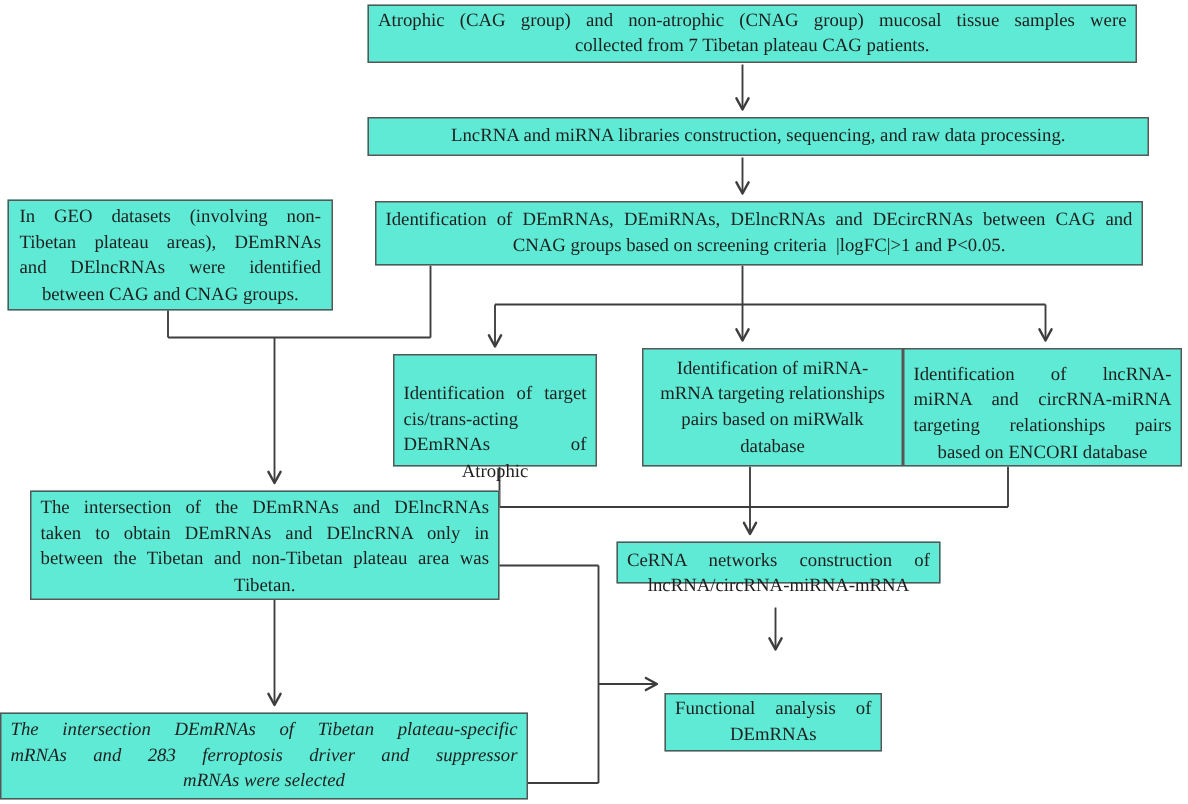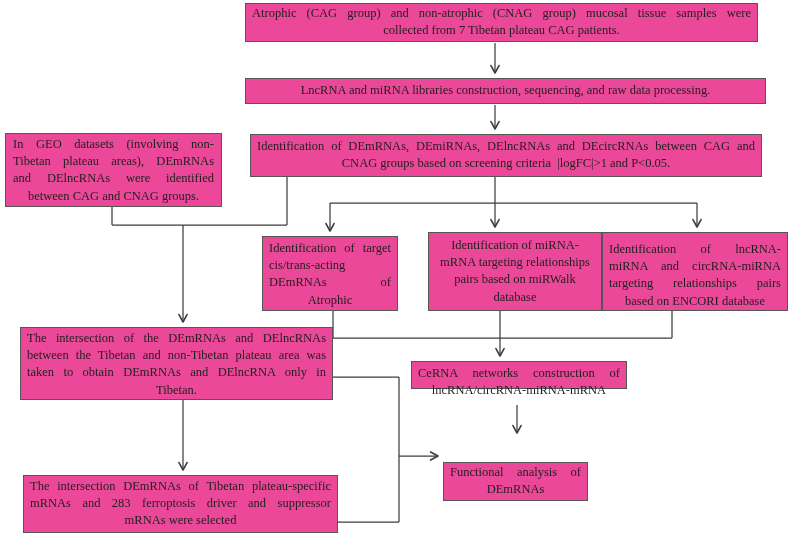--- a/index.html
+++ b/index.html
@@ -15,41 +15,41 @@
     width:792px;height:536px;
     background:var(--background,#fff);
     font-family:"Liberation Serif","DejaVu Serif",serif;
     color:var(--text,#1f1f1f);
     overflow:hidden;
   }
   .wires{position:absolute;left:0;top:0;}
   .box{
     position:absolute;
     box-sizing:border-box;
-    background:#ec4899;
+    background:#5eead4;
     border:1.4px solid var(--box-border,#565656);
     padding:2px 6px;
     font-size:12.5px;
     line-height:17.2px;
     color:var(--text,#1f1f1f);
   }
   .box .ln{white-space:pre-wrap;text-align:center;}
   .box.j .jl{text-align:justify;text-align-last:justify;}
   
   .b-samples      {left:245px;top:3px;  width:513px;height:39px;padding-top:1px;}
   .b-libraries    {left:245px;top:78px; width:521px;height:26px;padding-top:3px;}
   .b-identification{left:250px;top:134px;width:512px;height:43px;padding-top:3px;}
   .b-geo          {left:5px;  top:118px;width:217px;height:74px;padding:2px 7px;margin-top:15px;}
-  .b-cistrans     {left:262px;top:236px;width:136px;height:75px;padding-top:3px;}
+  .b-cistrans     {left:262px;top:236px;width:136px;height:75px;padding-top:17px;}
   .b-mirwalk      {left:418px;top:232px;width:174px;height:79px;padding-top:4px;margin-left:10px;}
   .b-encori       {left:602px;top:232px;width:186px;height:79px;padding-top:8px;}
   .b-tibetan      {left:20px; top:327px;width:313px;height:73px;}
   .b-cerna        {left:411px;top:361px;width:216px;height:28px;padding-top:3px;}
   .b-functional   {left:443px;top:462px;width:145px;height:39px;padding-top:1px;}
-  .b-ferroptosis  {left:23px; top:475px;width:315px;height:58px;}
+  .b-ferroptosis  {left:0; top:475px;width:352px;height:58px;font-style:italic;}
 </style>
 </head>
 <body>
 
 <div class="canvas">
 
   <svg class="wires" width="792" height="536" viewBox="0 0 792 536">
     <defs>
       <marker id="ah" viewBox="0 0 10 10" refX="8.2" refY="5" markerWidth="8.5" markerHeight="8.5" orient="auto">
         <path d="M1.2 1.2 L8.2 5 L1.2 8.8" fill="none" style="stroke:var(--connector,#3d3d3d)" stroke-width="1.5" stroke-linecap="round" stroke-linejoin="round"></path>
@@ -119,22 +119,22 @@
 
   <div class="box j b-encori">
       <div class="ln jl">Identification of lncRNA-</div>
       <div class="ln jl">miRNA and circRNA-miRNA</div>
       <div class="ln jl">targeting relationships pairs</div>
       <div class="ln">based on ENCORI database</div>
     </div>
 
   <div class="box j b-tibetan">
       <div class="ln jl">The intersection of the DEmRNAs and DElncRNAs</div>
+      <div class="ln jl">taken to obtain DEmRNAs and DElncRNA only in</div>
       <div class="ln jl">between the Tibetan and non-Tibetan plateau area was</div>
-      <div class="ln jl">taken to obtain DEmRNAs and DElncRNA only in</div>
       <div class="ln">Tibetan.</div>
     </div>
 
   <div class="box j b-cerna">
       <div class="ln jl">CeRNA networks construction of</div>
       <div class="ln">lncRNA/circRNA-miRNA-mRNA</div>
     </div>
 
   <div class="box j b-functional">
       <div class="ln jl">Functional analysis of</div>

